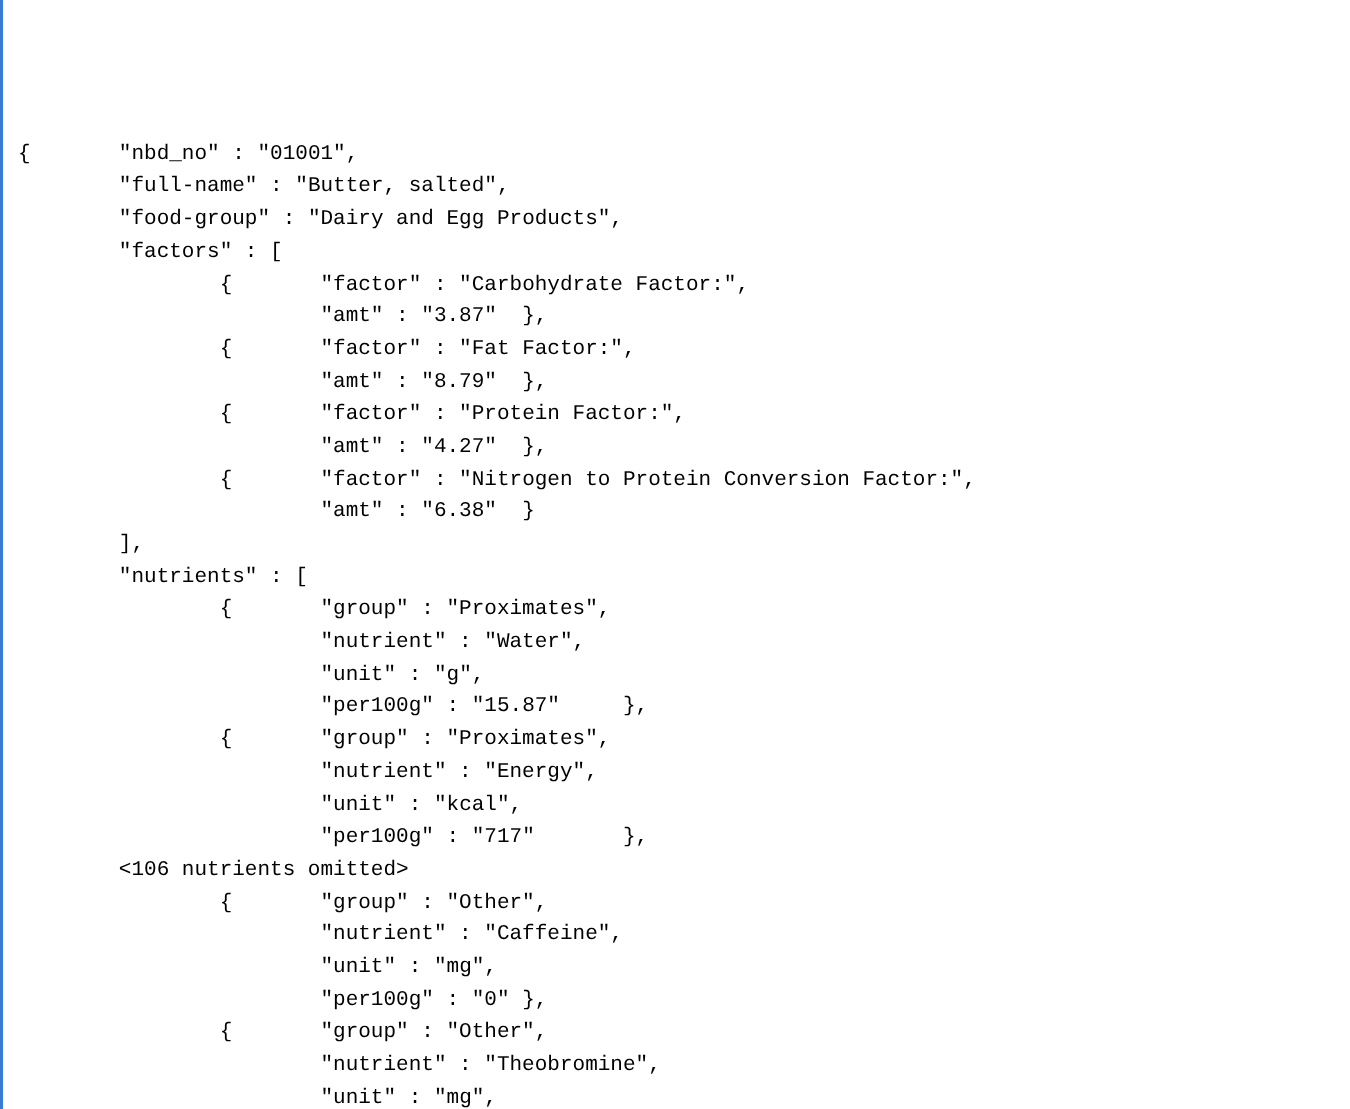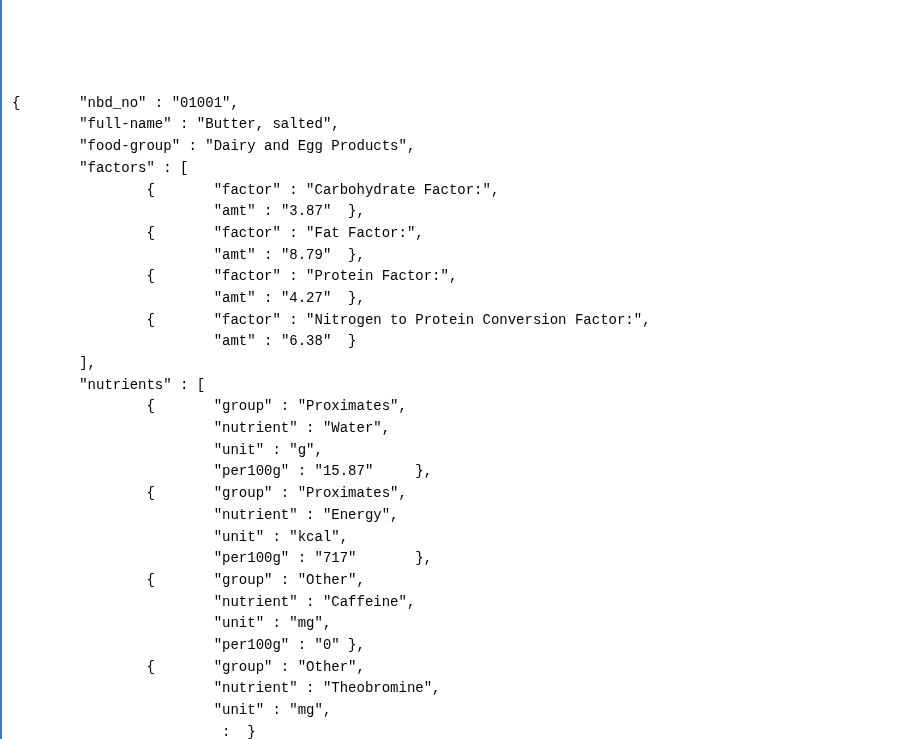--- a/index.html
+++ b/index.html
@@ -34,20 +34,21 @@
         ],
         <span>"nutrients"</span> : [
                 {       <span>"group"</span> : <span>"Proximates"</span>,
                         <span>"nutrient"</span> : <span>"Water"</span>,
                         <span>"unit"</span> : <span>"g"</span>,
                         <span>"per100g"</span> : <span>"15.87"</span>     },
                 {       <span>"group"</span> : <span>"Proximates"</span>,
                         <span>"nutrient"</span> : <span>"Energy"</span>,
                         <span>"unit"</span> : <span>"kcal"</span>,
                         <span>"per100g"</span> : <span>"717"</span>       },
+        <span>&lt;106 nutrients omitted&gt;</span>
                 {       <span>"group"</span> : <span>"Other"</span>,
                         <span>"nutrient"</span> : <span>"Caffeine"</span>,
                         <span>"unit"</span> : <span>"mg"</span>,
                         <span>"per100g"</span> : <span>"0"</span> },
                 {       <span>"group"</span> : <span>"Other"</span>,
                         <span>"nutrient"</span> : <span>"Theobromine"</span>,
                         <span>"unit"</span> : <span>"mg"</span>,
                          :  }
         ]
 }</div>

